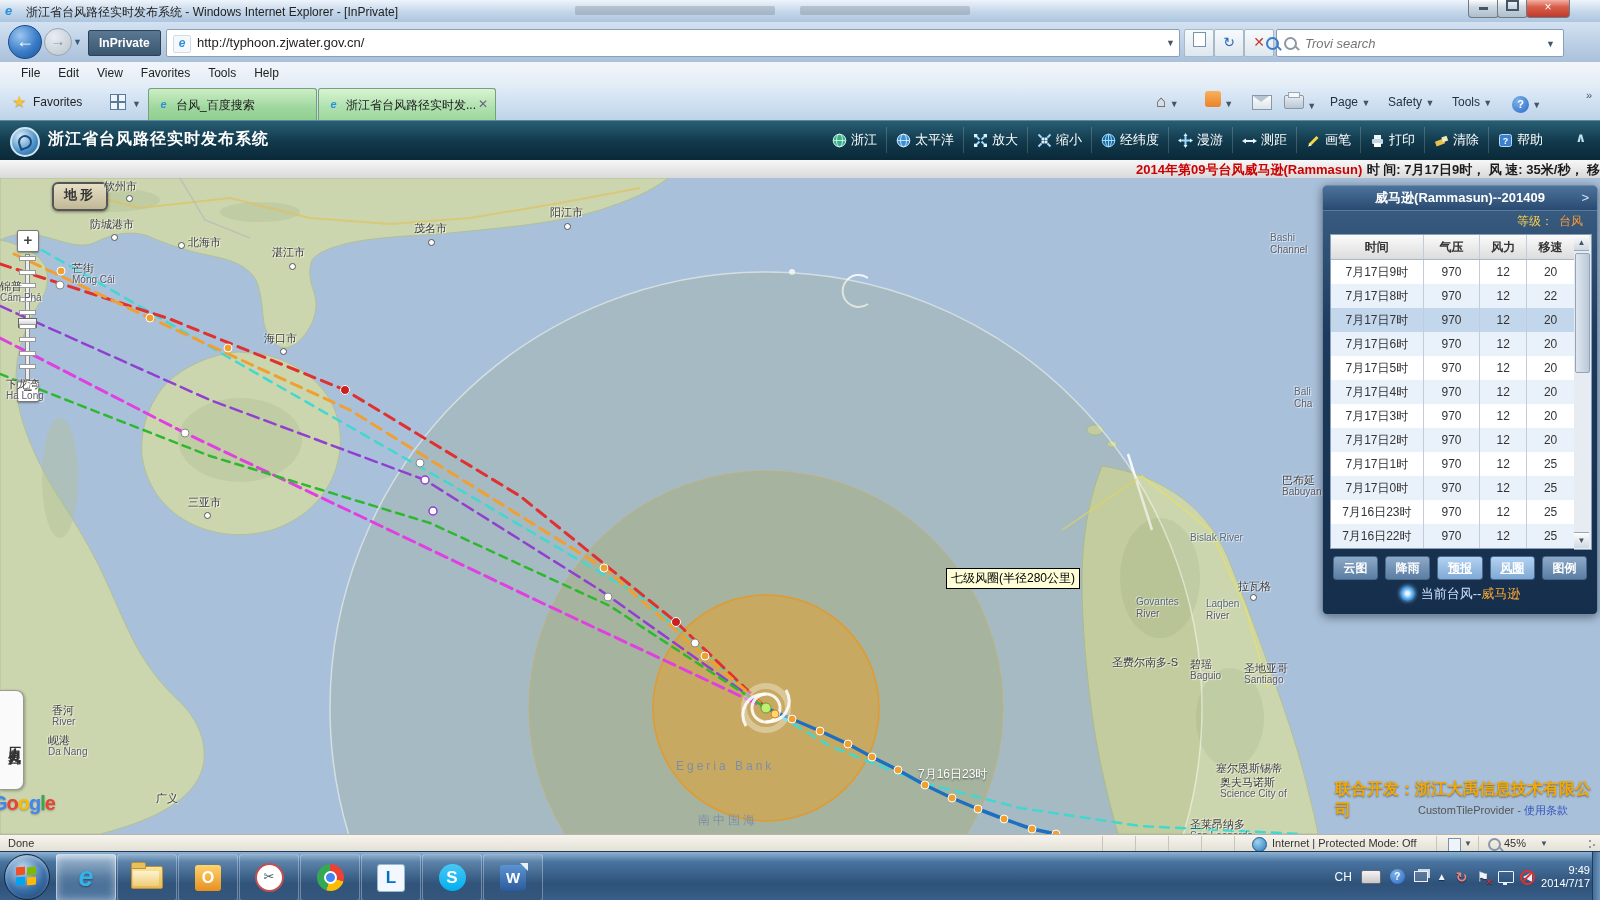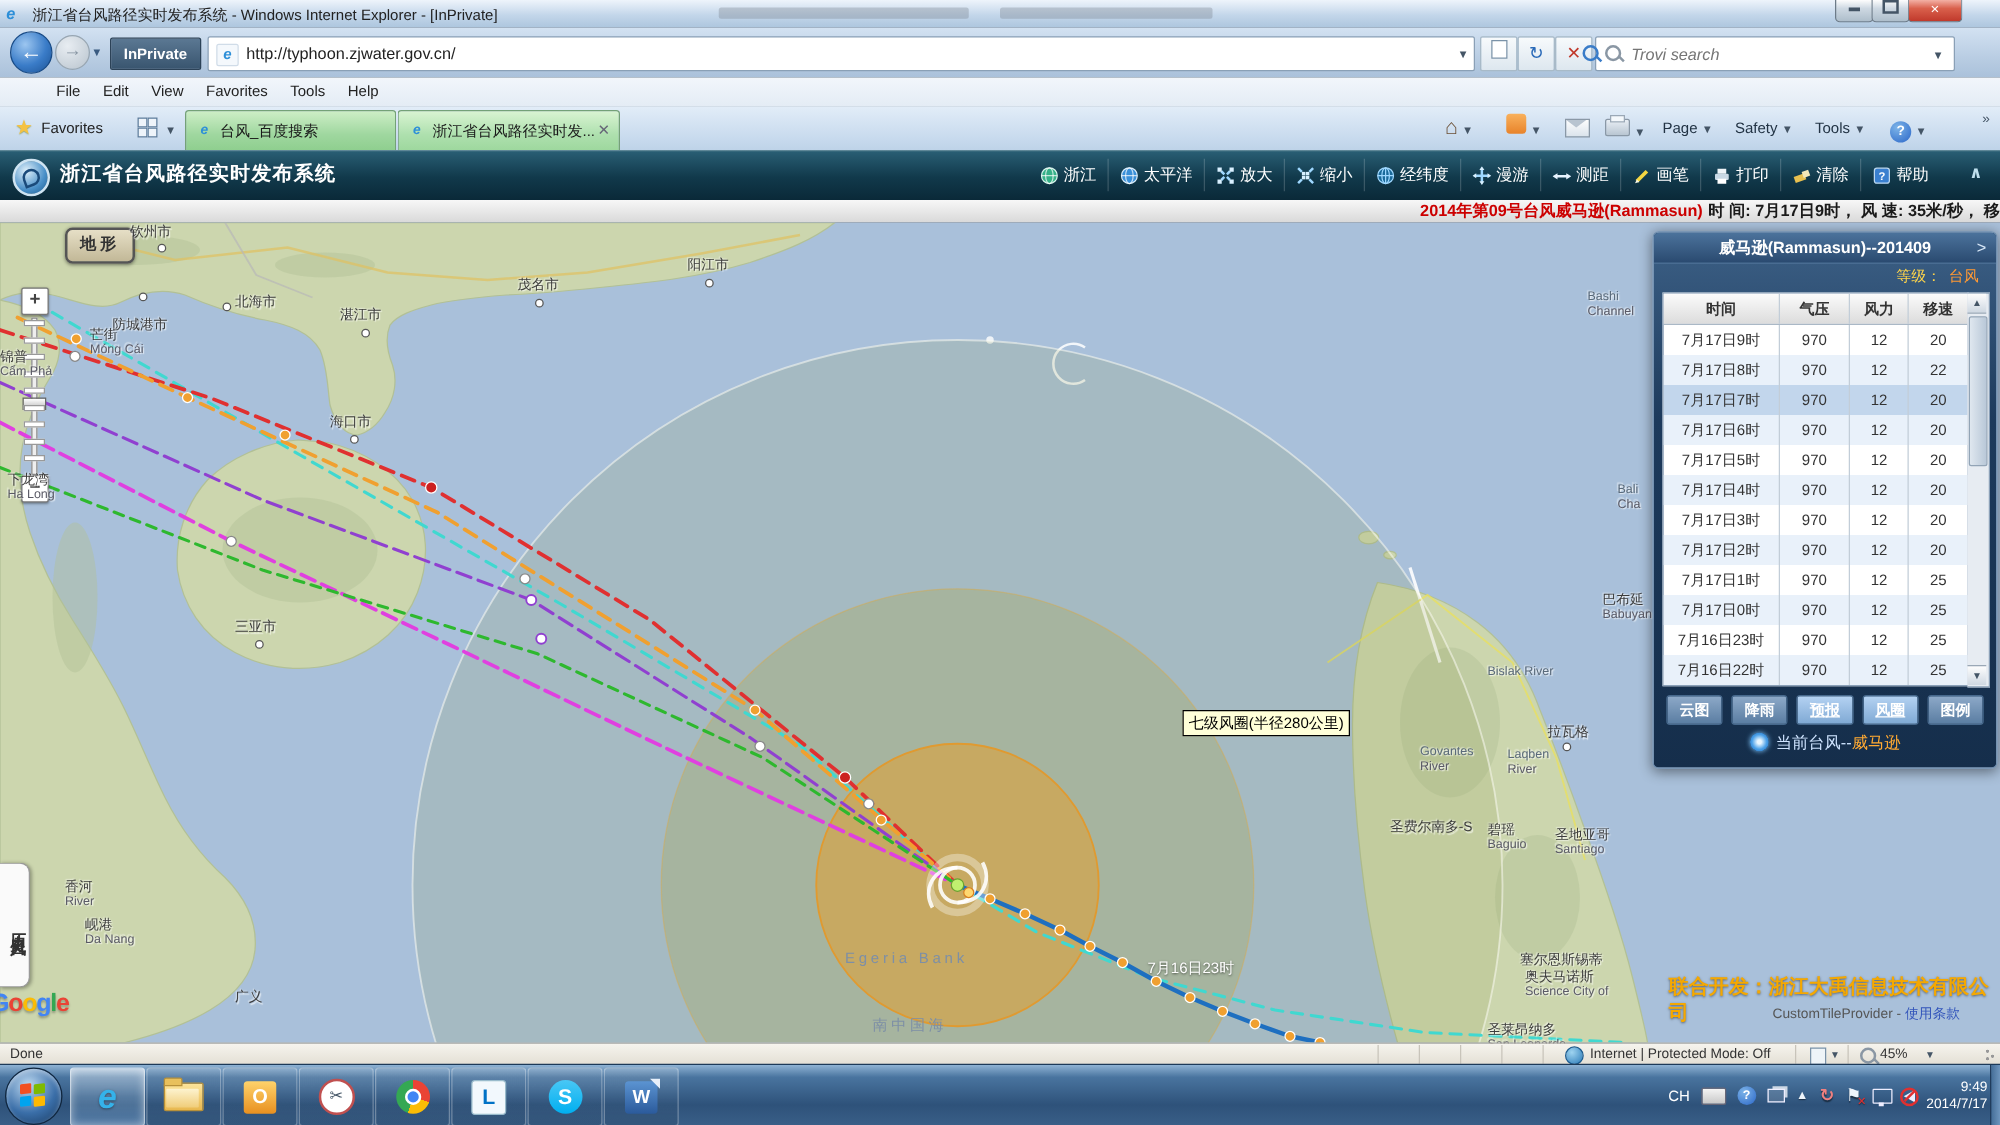--- a/index.html
+++ b/index.html
@@ -252,21 +252,21 @@
   <div class="abs navtool" style="left:1244px;color:#c0392b;font-weight:bold;">✕</div>
   <div class="abs" id="search-box">
     <span class="abs mag" id="search-mag-left"></span>
     <input id="search-input" placeholder="Trovi search" style="">
     <span class="abs mag" id="search-mag-right"></span>
     <div class="abs" id="search-drop">▼</div>
   </div>
 </div>
 
 <div class="abs" id="menubar">
-  <div id="menubar-items" style="padding-left:12px;margin-left:24px;"><span class="menu-item">File</span><span class="menu-item">Edit</span><span class="menu-item">View</span><span class="menu-item">Favorites</span><span class="menu-item">Tools</span><span class="menu-item">Help</span></div>
+  <div id="menubar-items" style="padding-left:12px;"><span class="menu-item">File</span><span class="menu-item">Edit</span><span class="menu-item">View</span><span class="menu-item">Favorites</span><span class="menu-item">Tools</span><span class="menu-item">Help</span></div>
 </div>
 
 <div class="abs" id="favbar">
   <div class="abs" id="fav-star">★</div>
   <div class="abs" id="fav-label">Favorites</div>
   <div class="abs" id="quicktabs-icon">
     <i style="left:0;top:0;"></i>
       <i style="left:8px;top:0;"></i>
       <i style="left:0;top:8px;"></i>
       <i style="left:8px;top:8px;"></i>
@@ -495,33 +495,33 @@
       <div class="abs ztick" style="top: 145.5px;"></div>
       <div class="abs ztick" style="top: 159px;"></div>
       <div class="abs ztick" style="top: 172.5px;"></div>
       <div class="abs ztick" style="top: 186px;"></div>
     </div>
 
   <div class="abs" id="history-tab">历史台风</div>
 
   <div id="map-labels">
       <div class="mlabel" style="left: 104px; top: 2px;"><span>钦州市</span></div>
-      <div class="mlabel" style="left: 90px; top: 40px; margin-top: 36px;"><span>防城港市</span></div>
+      <div class="mlabel" style="left: 90px; top: 40px;"><span>防城港市</span></div>
       <div class="mlabel" style="left: 188px; top: 58px;"><span>北海市</span></div>
       <div class="mlabel" style="left: 272px; top: 68px;"><span>湛江市</span></div>
       <div class="mlabel" style="left: 414px; top: 44px;"><span>茂名市</span></div>
       <div class="mlabel" style="left: 550px; top: 28px;"><span>阳江市</span></div>
       <div class="mlabel" style="left: 72px; top: 84px;"><span>芒街</span><span class="sub">Móng Cái</span></div>
       <div class="mlabel" style="left: 0px; top: 102px;"><span>锦普</span><span class="sub">Cẩm Phả</span></div>
       <div class="mlabel" style="left: 6px; top: 200px;"><span>下龙湾</span><span class="sub">Ha Long</span></div>
       <div class="mlabel" style="left: 264px; top: 154px;"><span>海口市</span></div>
       <div class="mlabel" style="left: 188px; top: 318px;"><span>三亚市</span></div>
       <div class="mlabel" style="left: 52px; top: 526px;"><span>香河</span><span class="sub">River</span></div>
-      <div class="mlabel" style="left: 68px; top: 556px;"><span>岘港</span><span class="sub">Da Nang</span></div>
-      <div class="mlabel" style="left: 188px; top: 614px;"><span>广义</span></div>
+      <div class="mlabel" style="left: 48px; top: 556px;"><span>岘港</span><span class="sub">Da Nang</span></div>
+      <div class="mlabel" style="left: 156px; top: 614px;"><span>广义</span></div>
       <div class="mlabel sea" style="left: 698px; top: 636px;"><span>南中国海</span></div>
       <div class="mlabel sea" style="left: 676px; top: 582px;"><span>Egeria Bank</span></div>
       <div class="mlabel en" style="left: 1270px; top: 54px;"><span>Bashi</span><span class="sub">Channel</span></div>
       <div class="mlabel en" style="left: 1294px; top: 208px;"><span>Bali</span><span class="sub">Cha</span></div>
       <div class="mlabel" style="left: 1282px; top: 296px;"><span>巴布延</span><span class="sub">Babuyan Chan</span></div>
       <div class="mlabel" style="left: 1238px; top: 402px;"><span>拉瓦格</span></div>
       <div class="mlabel en" style="left: 1190px; top: 354px;"><span>Bislak River</span></div>
       <div class="mlabel en" style="left: 1136px; top: 418px;"><span>Govantes</span><span class="sub">River</span></div>
       <div class="mlabel en" style="left: 1206px; top: 420px;"><span>Laqben</span><span class="sub">River</span></div>
       <div class="mlabel" style="left: 1112px; top: 478px;"><span>圣费尔南多-S</span></div>

